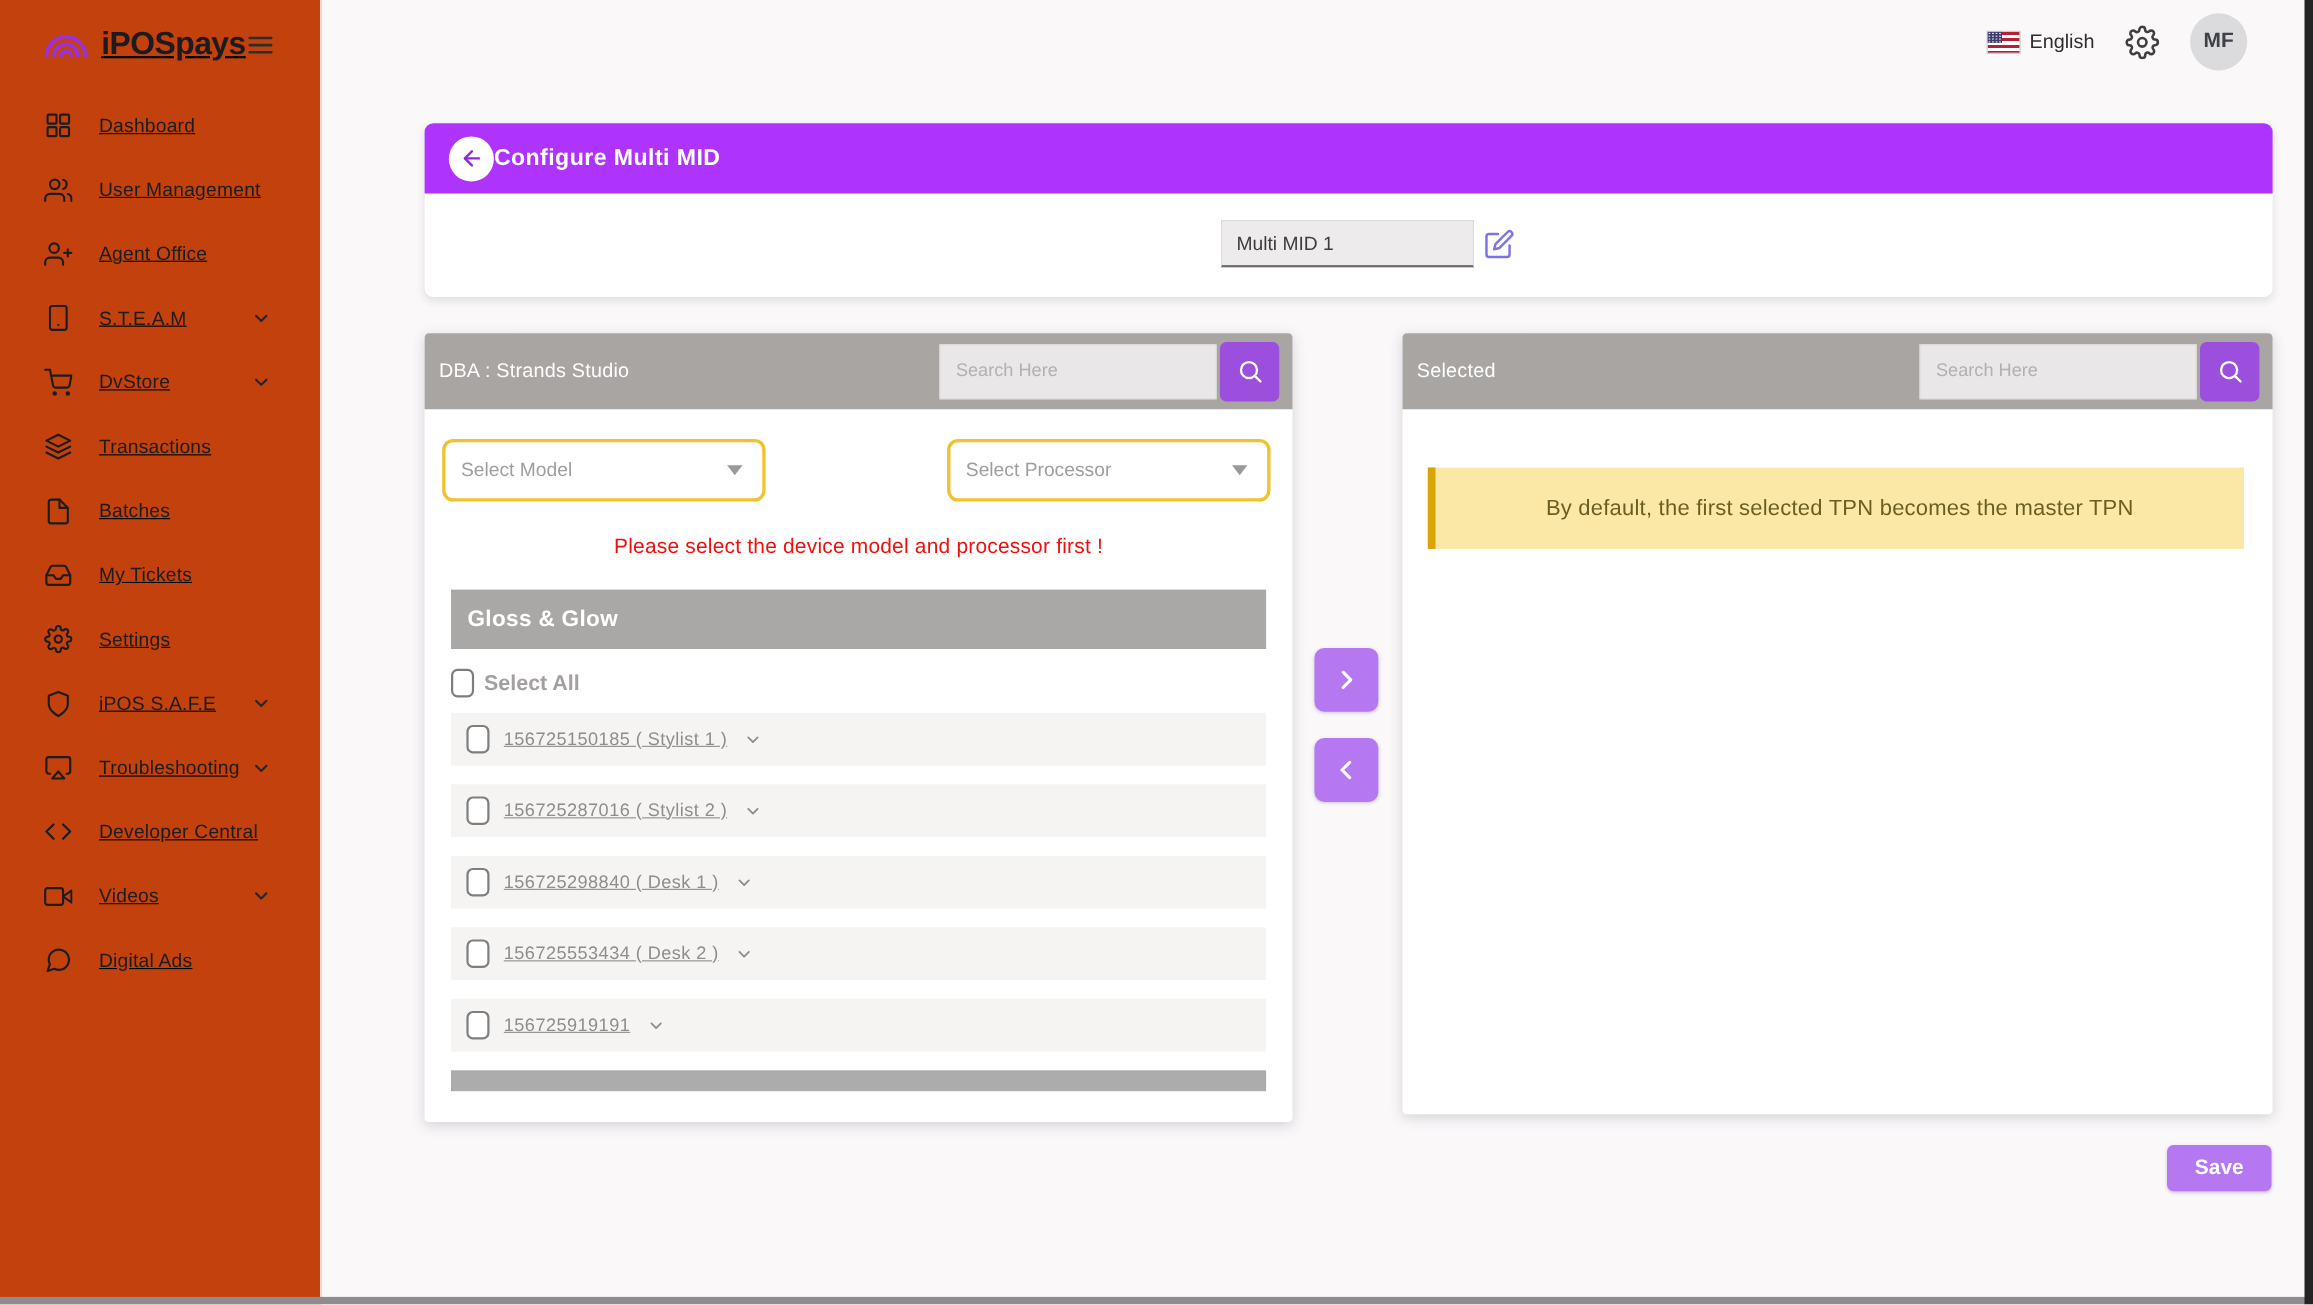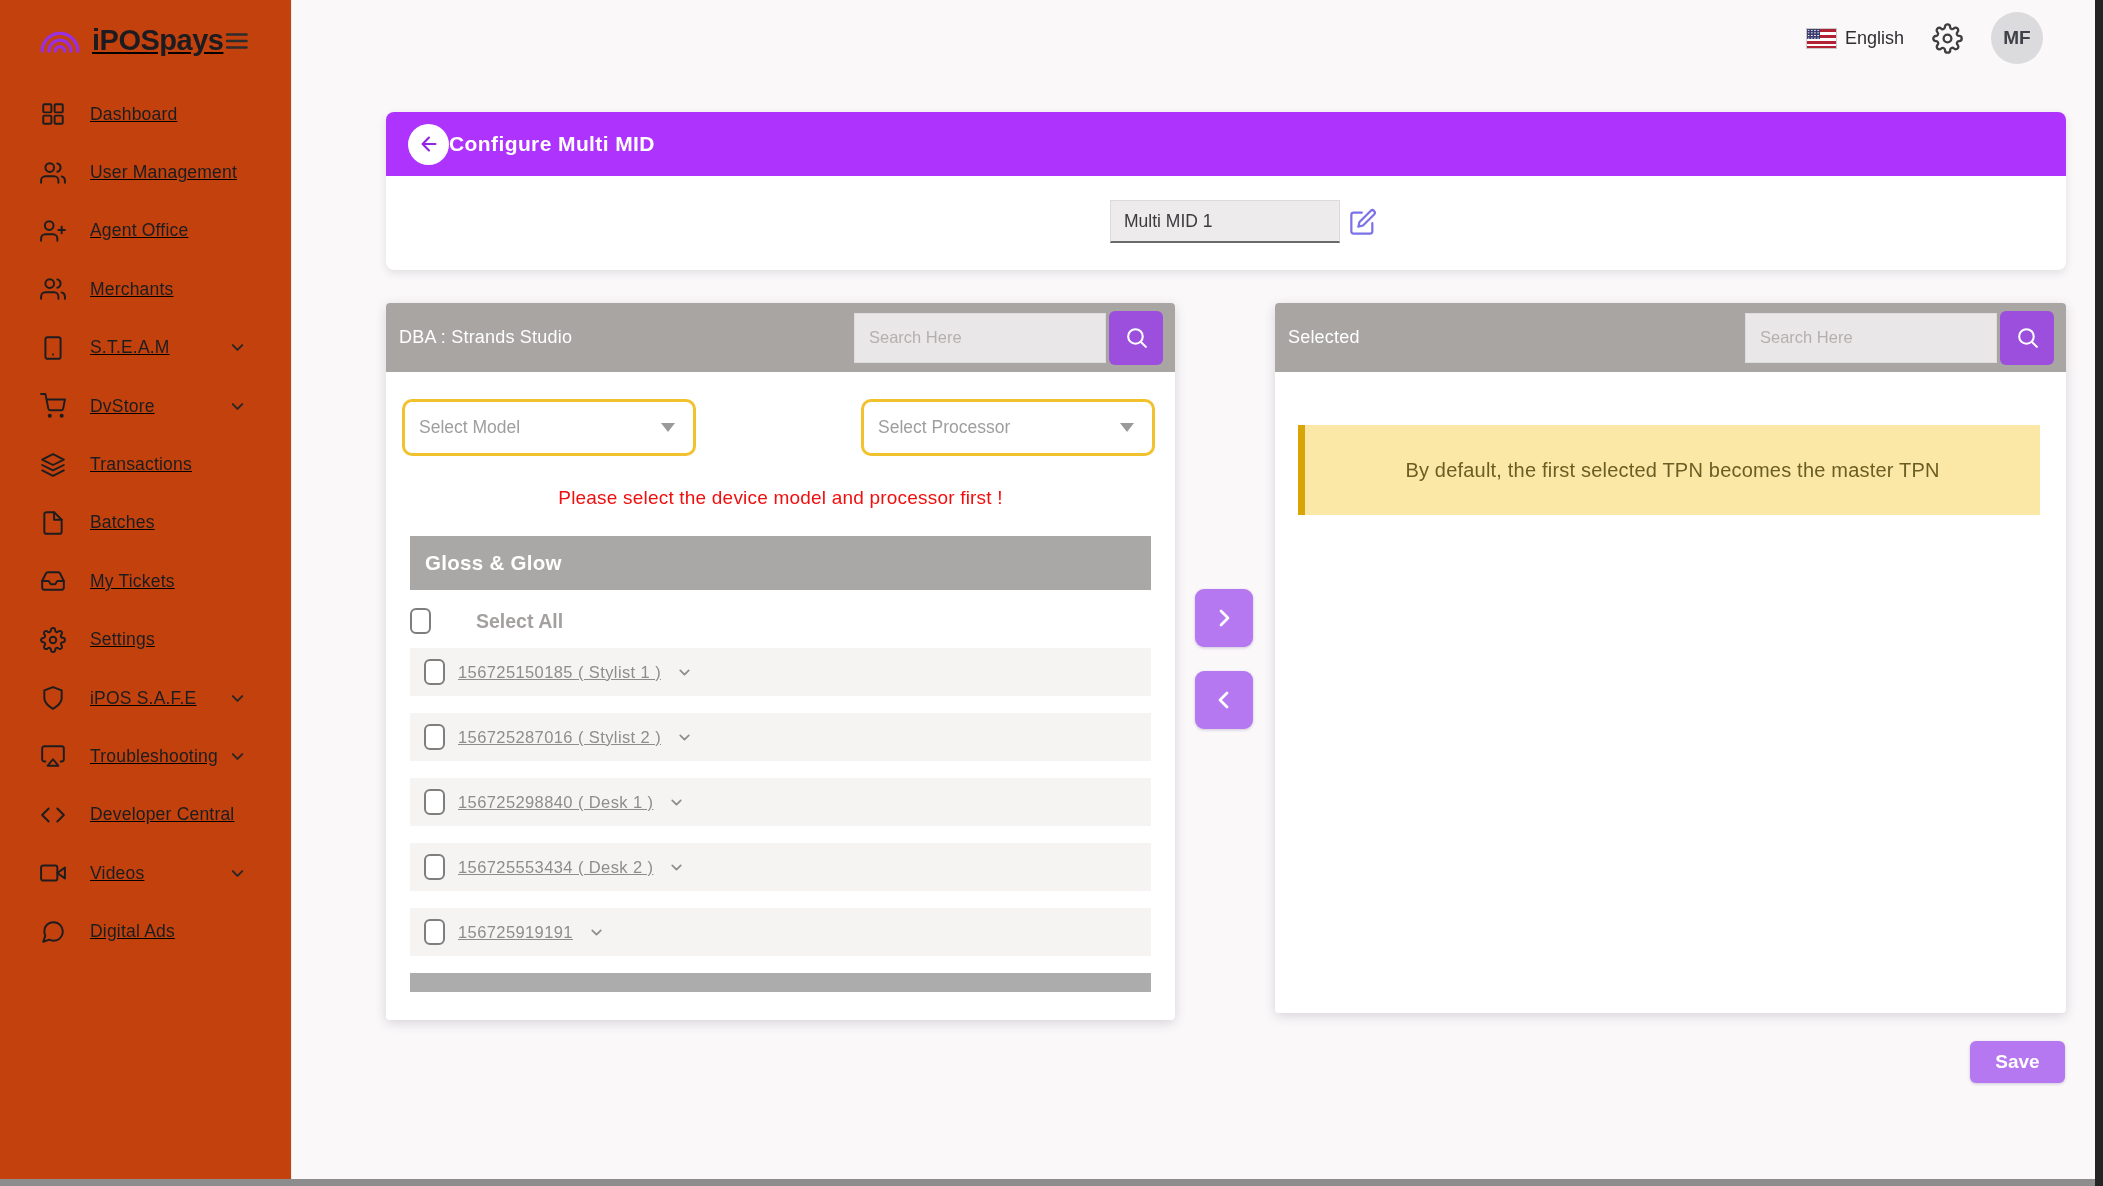--- a/index.html
+++ b/index.html
@@ -63,29 +63,29 @@
   .selects-row { display:flex; justify-content:space-between; padding:27px 20px 0 16px; }
   .select-box { width:294px; height:57px; border:3px solid #f2c12e; border-radius:10px; background:#fff;
                 display:flex; align-items:center; justify-content:space-between; padding:0 18px 0 14px; cursor:pointer; }
   .select-label { color:#9e9e9e; font-size:17.5px; }
   .select-caret { width:0; height:0; border-left:7px solid transparent; border-right:7px solid transparent; border-top:9px solid #9a9a9a; }
   .warning { text-align:center; color:#ee0f0f; font-size:19px; font-weight:500; margin-top:31px; letter-spacing:0.2px; }
   .group-bar { margin:27px 24px 0; height:54px; background:#aaa8a7; display:flex; align-items:center; padding:0 15px;
                color:#ffffff; font-weight:bold; font-size:20.5px; letter-spacing:0.3px; }
   .select-all { display:flex; align-items:center; gap:9px; margin:18px 24px 0; }
   .checkbox { width:21px; height:26px; border:2px solid #7e7e7e; border-radius:6px; background:#ffffff; flex:0 0 auto; cursor:pointer; }
-  .select-all-label { color:#a3a09f; font-size:19.5px; font-weight:bold;margin-left:36px; }
+  .select-all-label { color:#a3a09f; font-size:19.5px; font-weight:bold; }
   .tpn-list { margin:14px 24px 0; }
   .tpn-row { height:48px; background:#f5f4f3; display:flex; align-items:center; gap:13px; padding:0 14px; margin-bottom:17px; }
   .tpn-link { color:#8f8c8c; font-size:16.5px; font-weight:500; text-decoration:underline; letter-spacing:0.4px; cursor:pointer; }
   .tpn-chevron { width:17px; height:17px; color:#8f8c8c; margin-left:2px; cursor:pointer; }
   .tpn-chevron svg { width:100%; height:100%; }
   .hscrollbar { margin:0 24px; height:19px; background:#acacac; cursor:pointer; }
 
-  .note { position:absolute; left:23px; top:122px; width:742px; height:90px; background:#fbe7a6; border-left:7px solid #d9a406;
+  .note { position:absolute; left:23px; top:122px; width:742px; height:74px; background:#fbe7a6; border-left:7px solid #d9a406;
           display:flex; align-items:center; justify-content:center; color:#6b5e22; font-size:20px; letter-spacing:0.2px; }
 
   
   .transfer-btn { position:absolute; left:1195px; width:58px; height:58px; background:#b678f0; border:none; border-radius:9px;
                   display:flex; align-items:center; justify-content:center; cursor:pointer; box-shadow:0 1px 3px rgba(80,40,120,0.25); }
   .transfer-btn svg { width:24px; height:24px; color:#ffffff; }
   .transfer-right { top:589px; }
   .transfer-left  { top:671px; }
 
   
@@ -165,36 +165,20 @@
             </svg>
           </span>
           <span class="nav-label">Agent Office</span>
           <span class="nav-chevron" style="visibility: hidden;">
             <svg viewBox="0 0 24 24" fill="none" stroke="currentColor" stroke-width="2.4" stroke-linecap="round" stroke-linejoin="round">
               <polyline points="6 9 12 15 18 9"></polyline>
             </svg>
           </span>
         </div>
 
-        <div class="nav-item">
-          <span class="nav-icon">
-            <svg viewBox="0 0 24 24" fill="none" stroke="currentColor" stroke-width="1.8" stroke-linecap="round" stroke-linejoin="round">
-              <path d="M17 21v-2a4 4 0 0 0-4-4H5a4 4 0 0 0-4 4v2"></path>
-              <circle cx="9" cy="7" r="4"></circle>
-              <path d="M23 21v-2a4 4 0 0 0-3-3.87"></path>
-              <path d="M16 3.13a4 4 0 0 1 0 7.75"></path>
-            </svg>
-          </span>
-          <span class="nav-label">Merchants</span>
-          <span class="nav-chevron" style="visibility: hidden;">
-            <svg viewBox="0 0 24 24" fill="none" stroke="currentColor" stroke-width="2.4" stroke-linecap="round" stroke-linejoin="round">
-              <polyline points="6 9 12 15 18 9"></polyline>
-            </svg>
-          </span>
-        </div>
 
         <div class="nav-item">
           <span class="nav-icon">
             <svg viewBox="0 0 24 24" fill="none" stroke="currentColor" stroke-width="1.8" stroke-linecap="round" stroke-linejoin="round">
               <rect x="5" y="2" width="14" height="20" rx="2"></rect>
               <line x1="12" y1="18" x2="12.01" y2="18"></line>
             </svg>
           </span>
           <span class="nav-label">S.T.E.A.M</span>
           <span class="nav-chevron">

